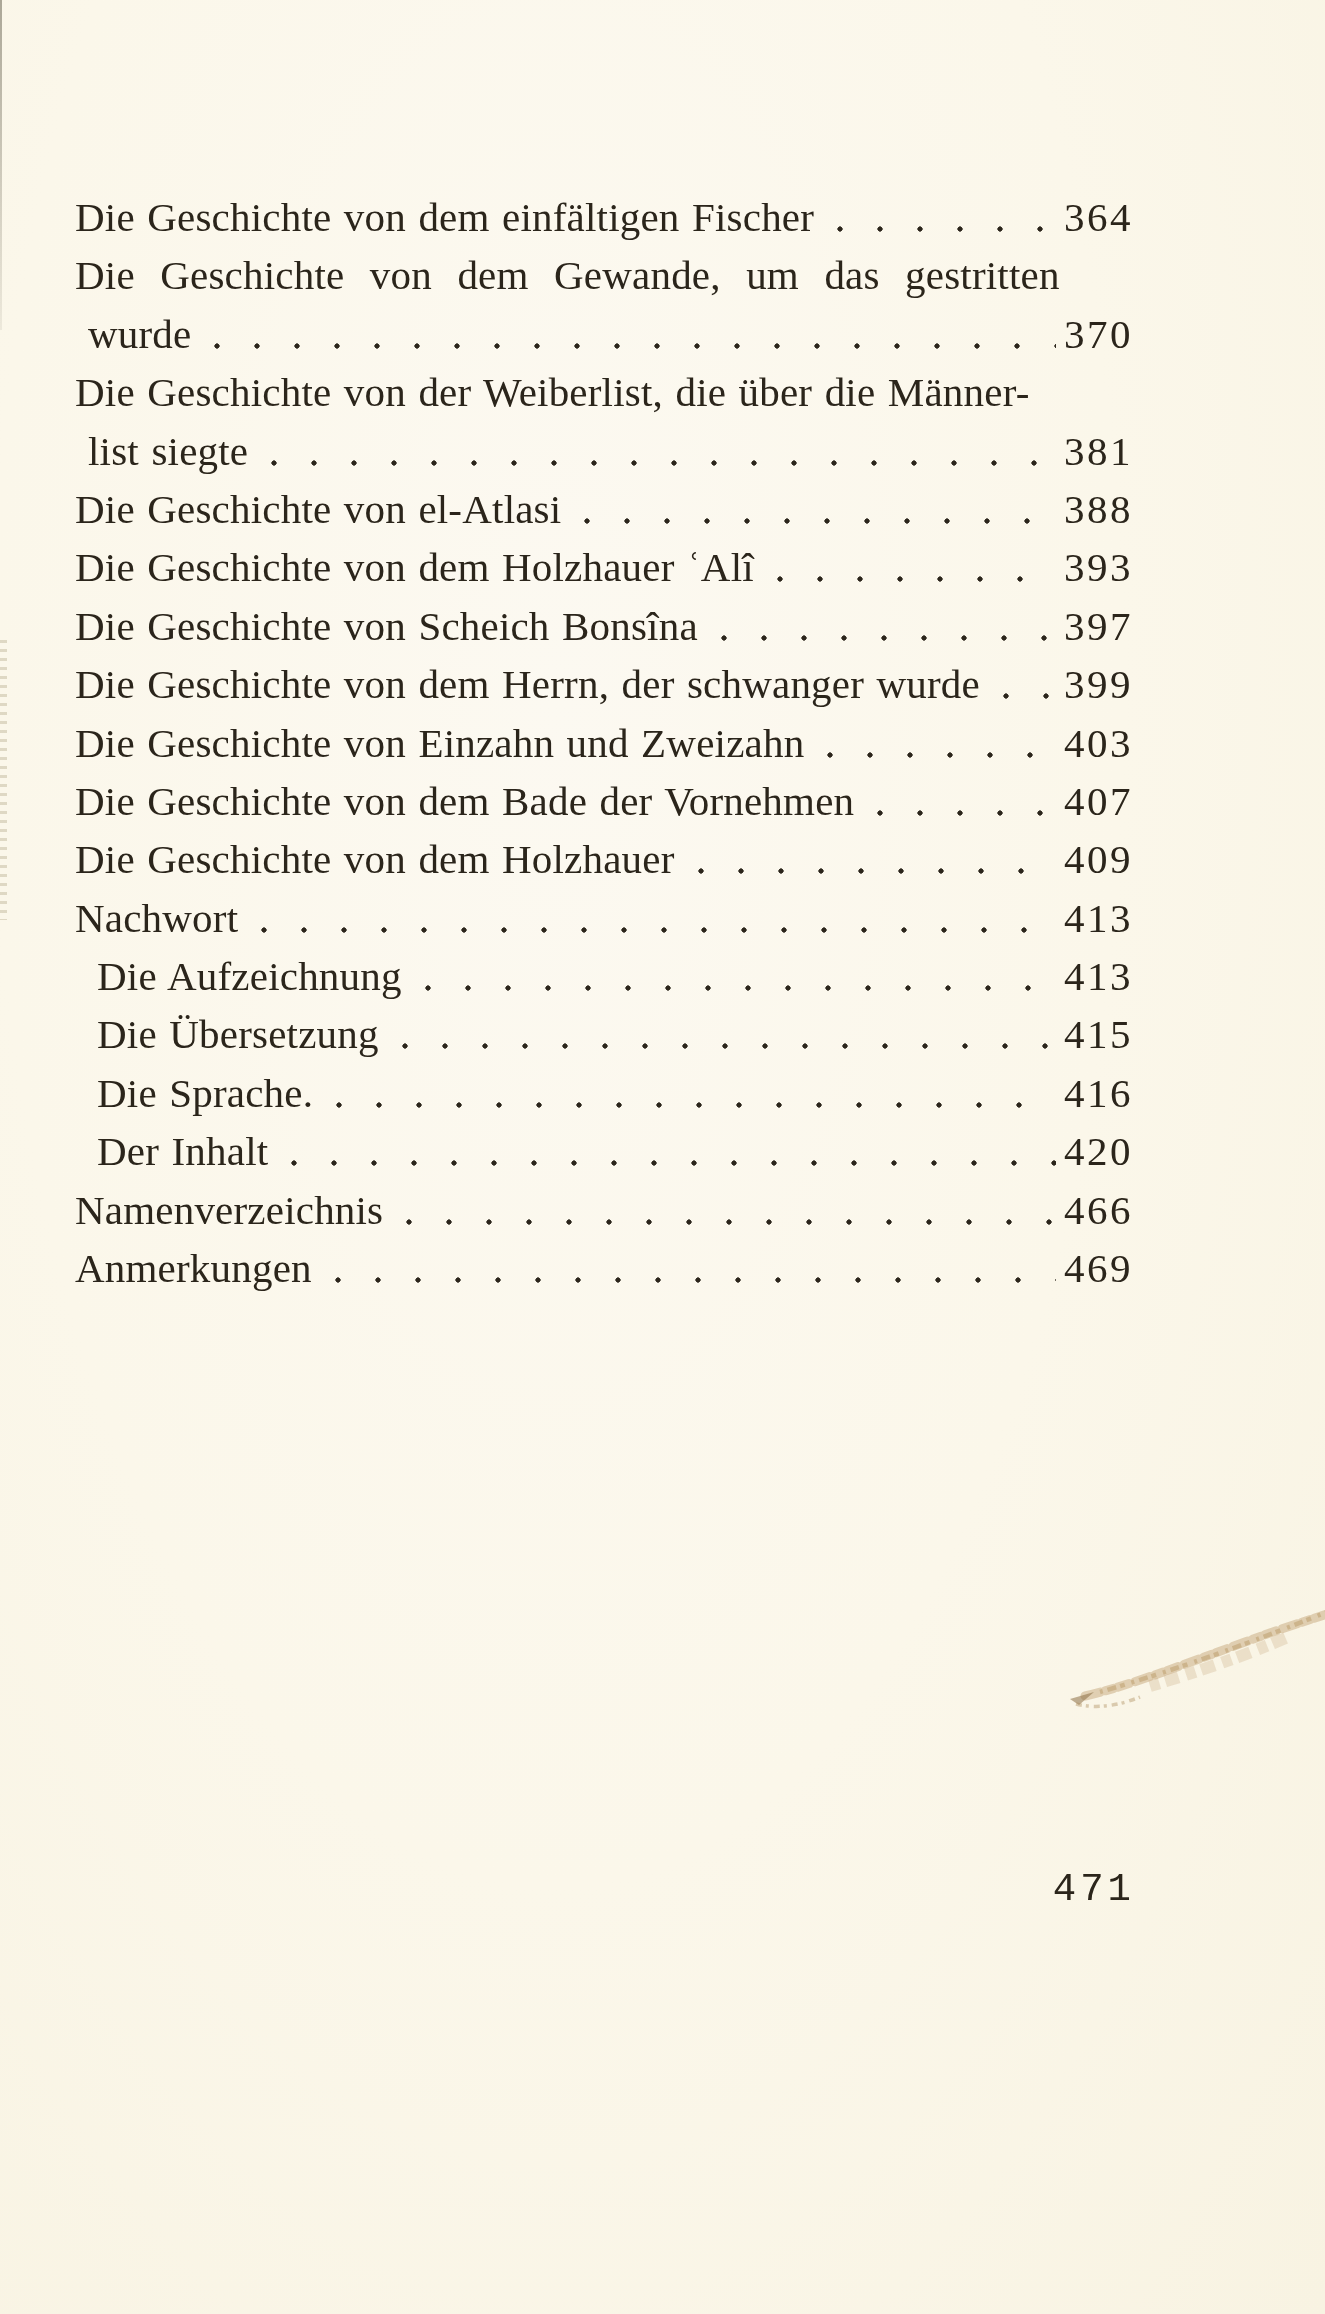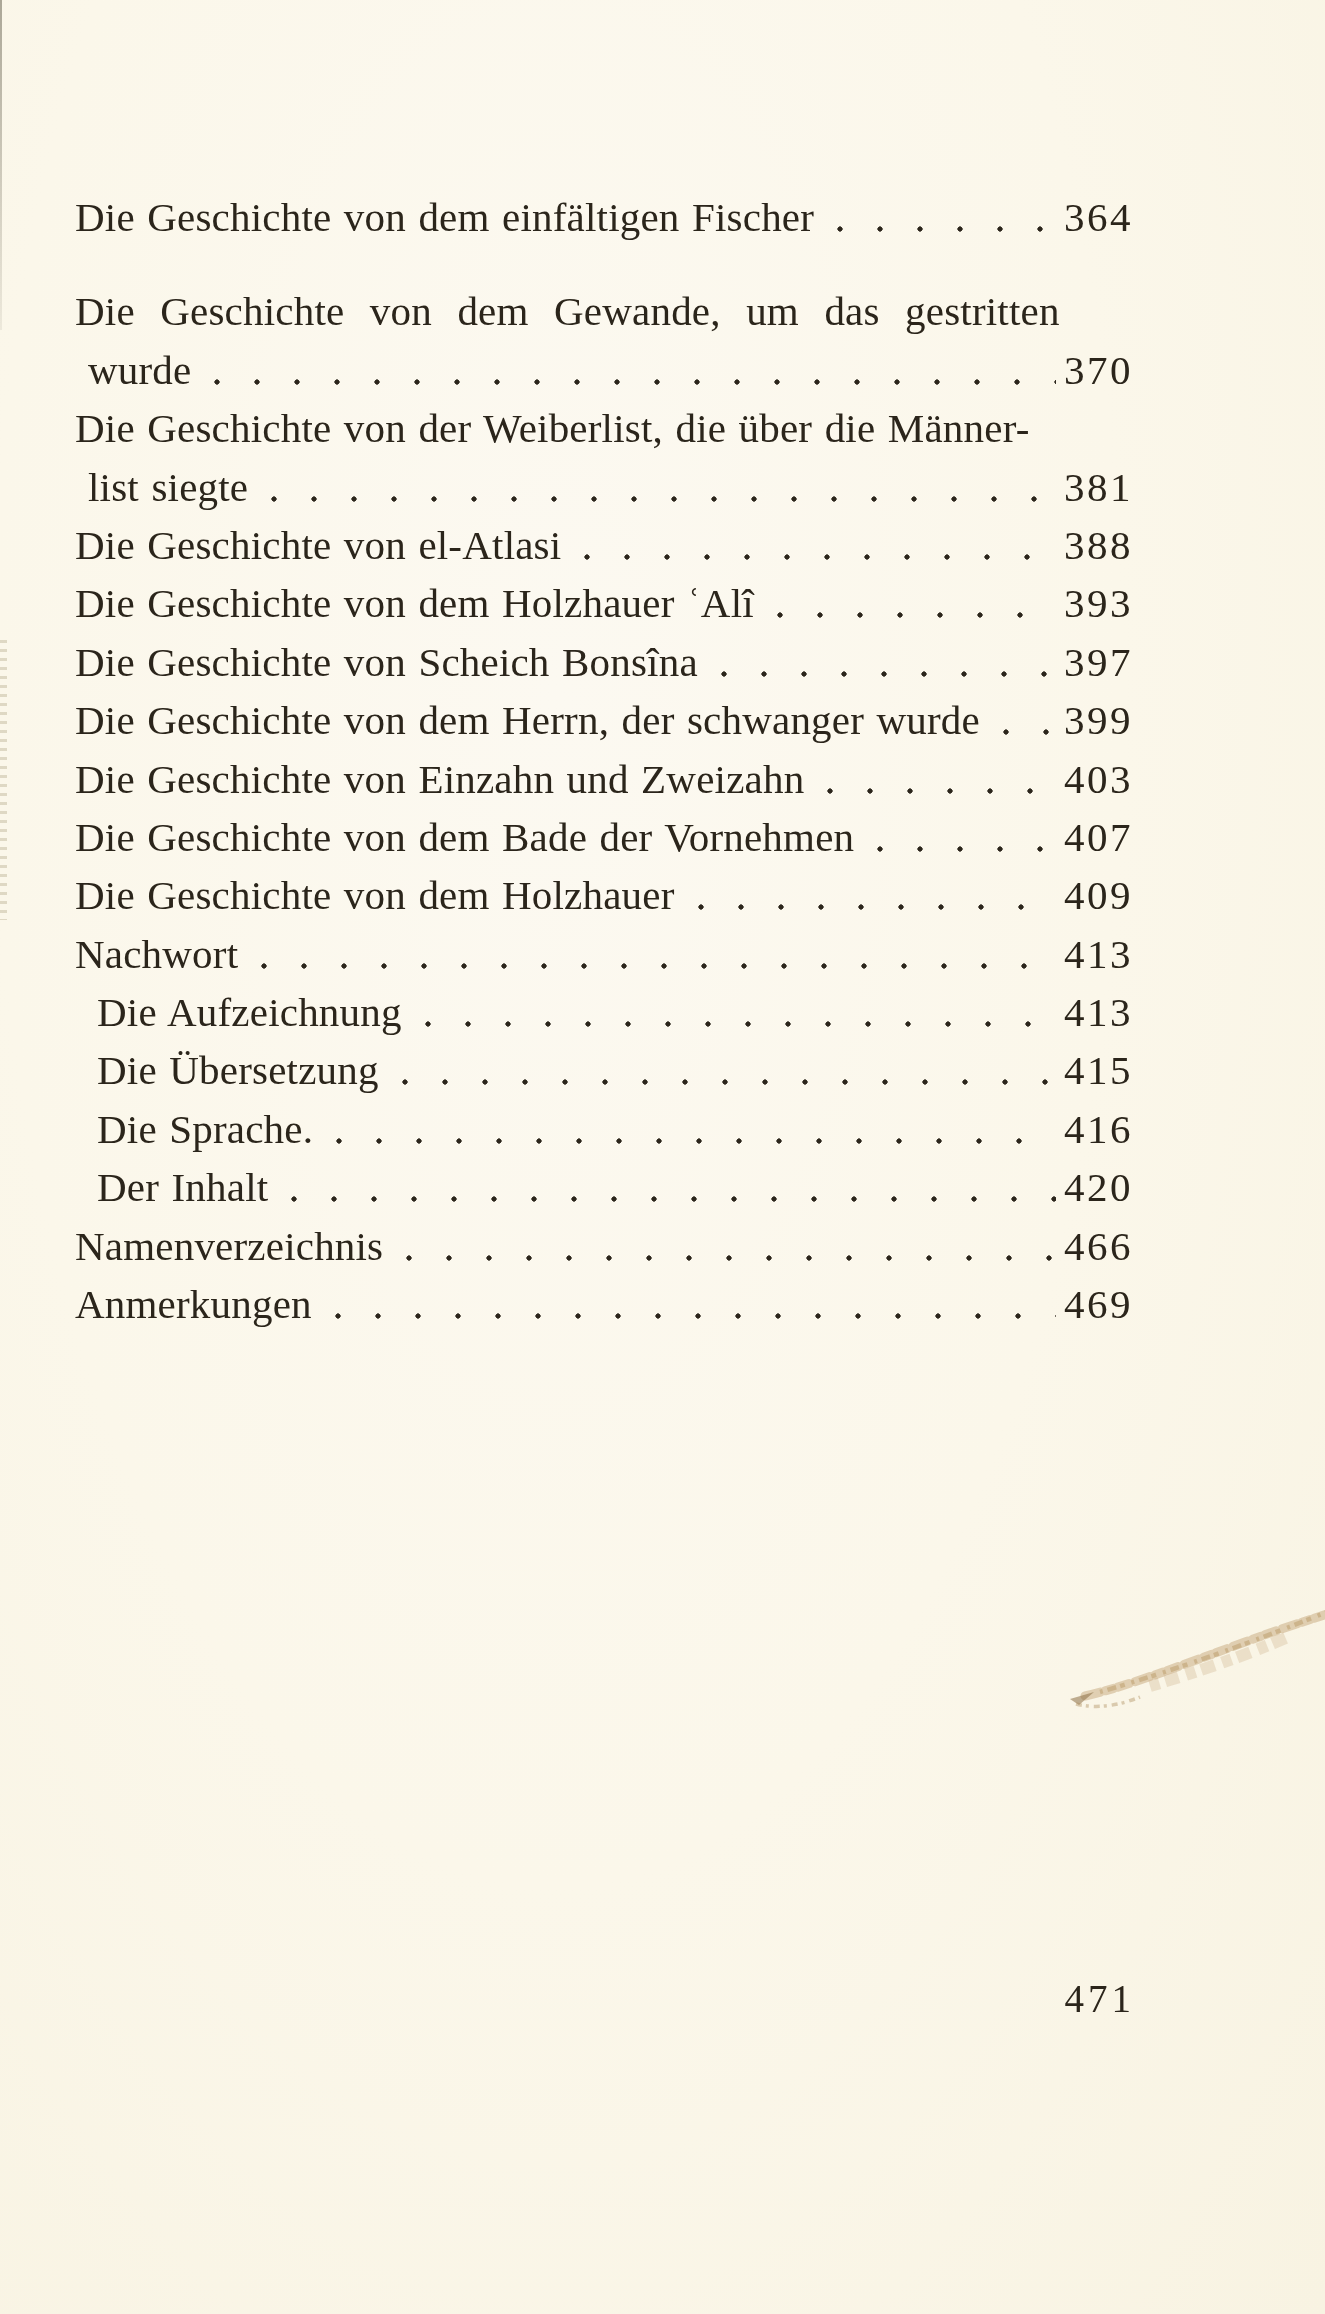--- a/index.html
+++ b/index.html
@@ -24,37 +24,37 @@
     display:flex;align-items:stretch;
     height:58.4px;line-height:58.4px;
     font-size:41px;
     word-spacing:2px;letter-spacing:0.2px;
     white-space:nowrap;
   }
   .toc-row .label{flex:0 0 auto;}
   .toc-row.indent{padding-left:13px;}
   .toc-row.sub{padding-left:22px;}
   .toc-row.wrap{display:block;}
-  .toc-row.wide-words{word-spacing:15px;margin-top:36px;}
+  .toc-row.wide-words{word-spacing:15px;}
   .leader{
     flex:1 1 auto;
     margin:0 8px 0 16px;
     background-image:radial-gradient(circle 2.9px at 6px 4px, #2b251b 62%, rgba(43,37,27,.85) 84%, transparent 100%);
     background-size:40px 9px;
     background-repeat:repeat-x;
     background-position:4px 37px;
   }
   .pagenum{
     flex:0 0 auto;min-width:76px;text-align:left;
     letter-spacing:2.5px;
   }
   .back-matter{}
   .folio{
-    position:absolute;top:1976px;right:190px;
-    font-size:39px;letter-spacing:4px;
+    position:absolute;top:1868px;right:190px;
+    font-size:39px;letter-spacing:4px;font-family:Liberation Mono, monospace;
   }
   .edge-line{
     position:absolute;left:0;top:0;width:2px;height:330px;
     background:linear-gradient(180deg, rgba(75,70,52,.45), rgba(75,70,52,.08));
   }
   .edge-speckle{
     position:absolute;left:0;top:640px;width:7px;height:280px;
     background:repeating-linear-gradient(180deg, rgba(138,124,82,.25) 0 3px, transparent 3px 9px);
   }
   .smudge{

